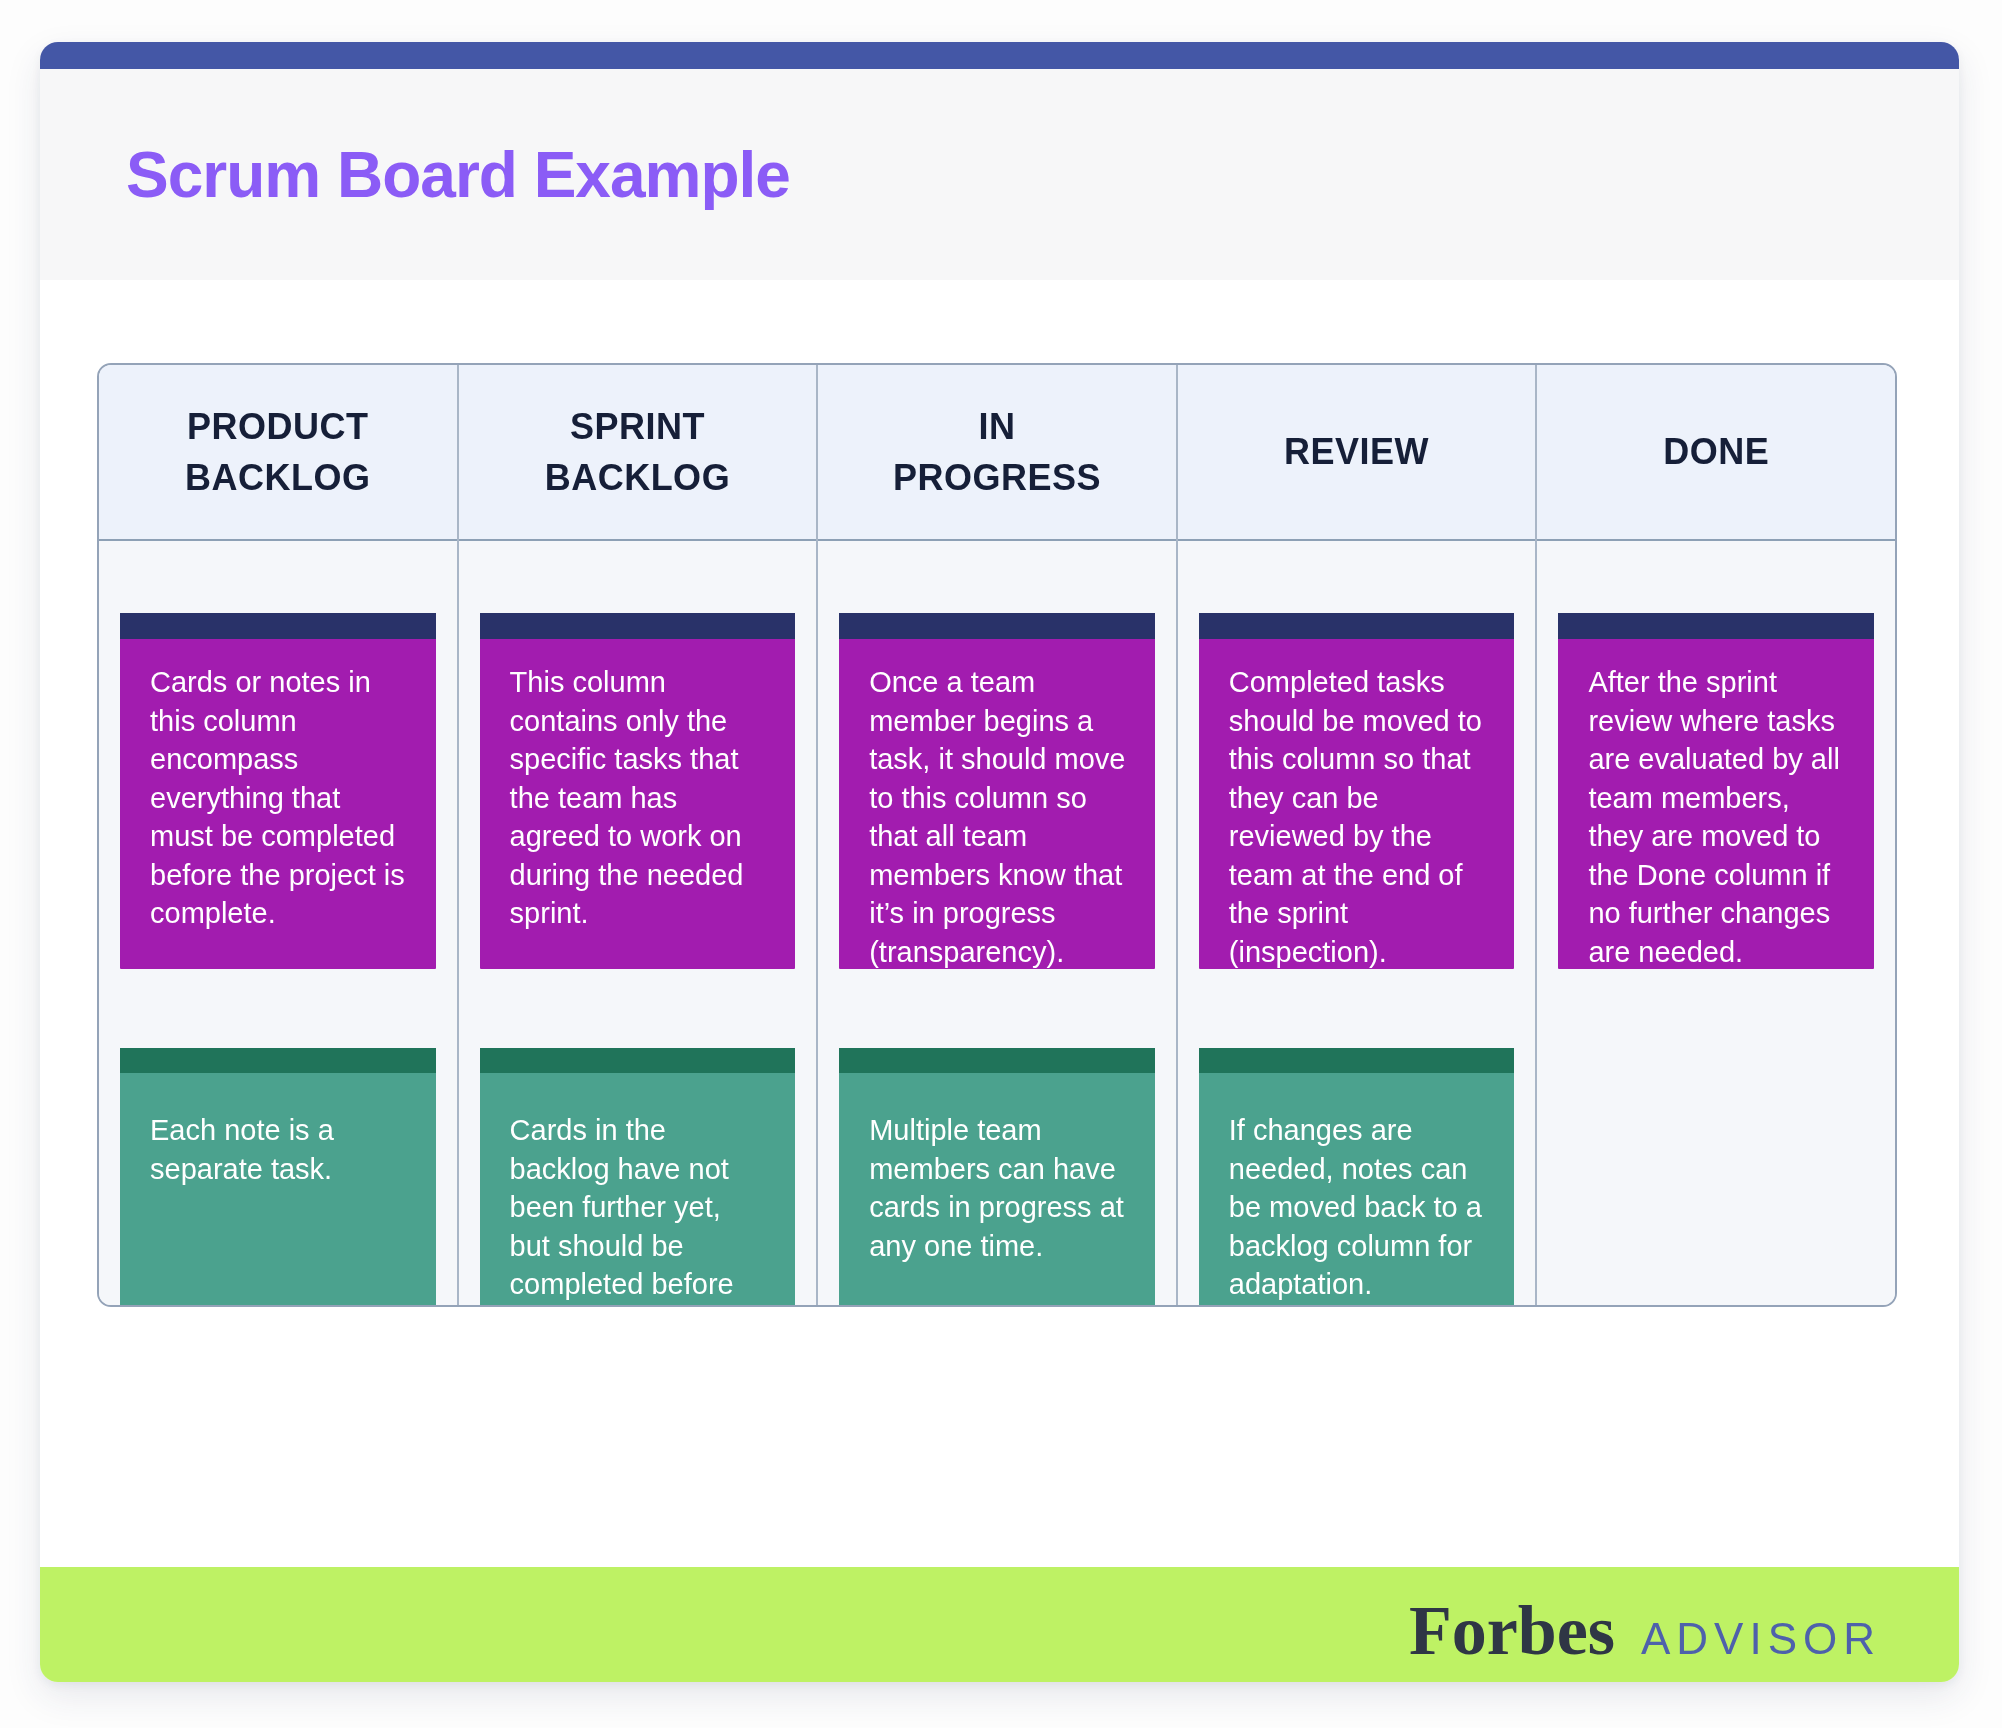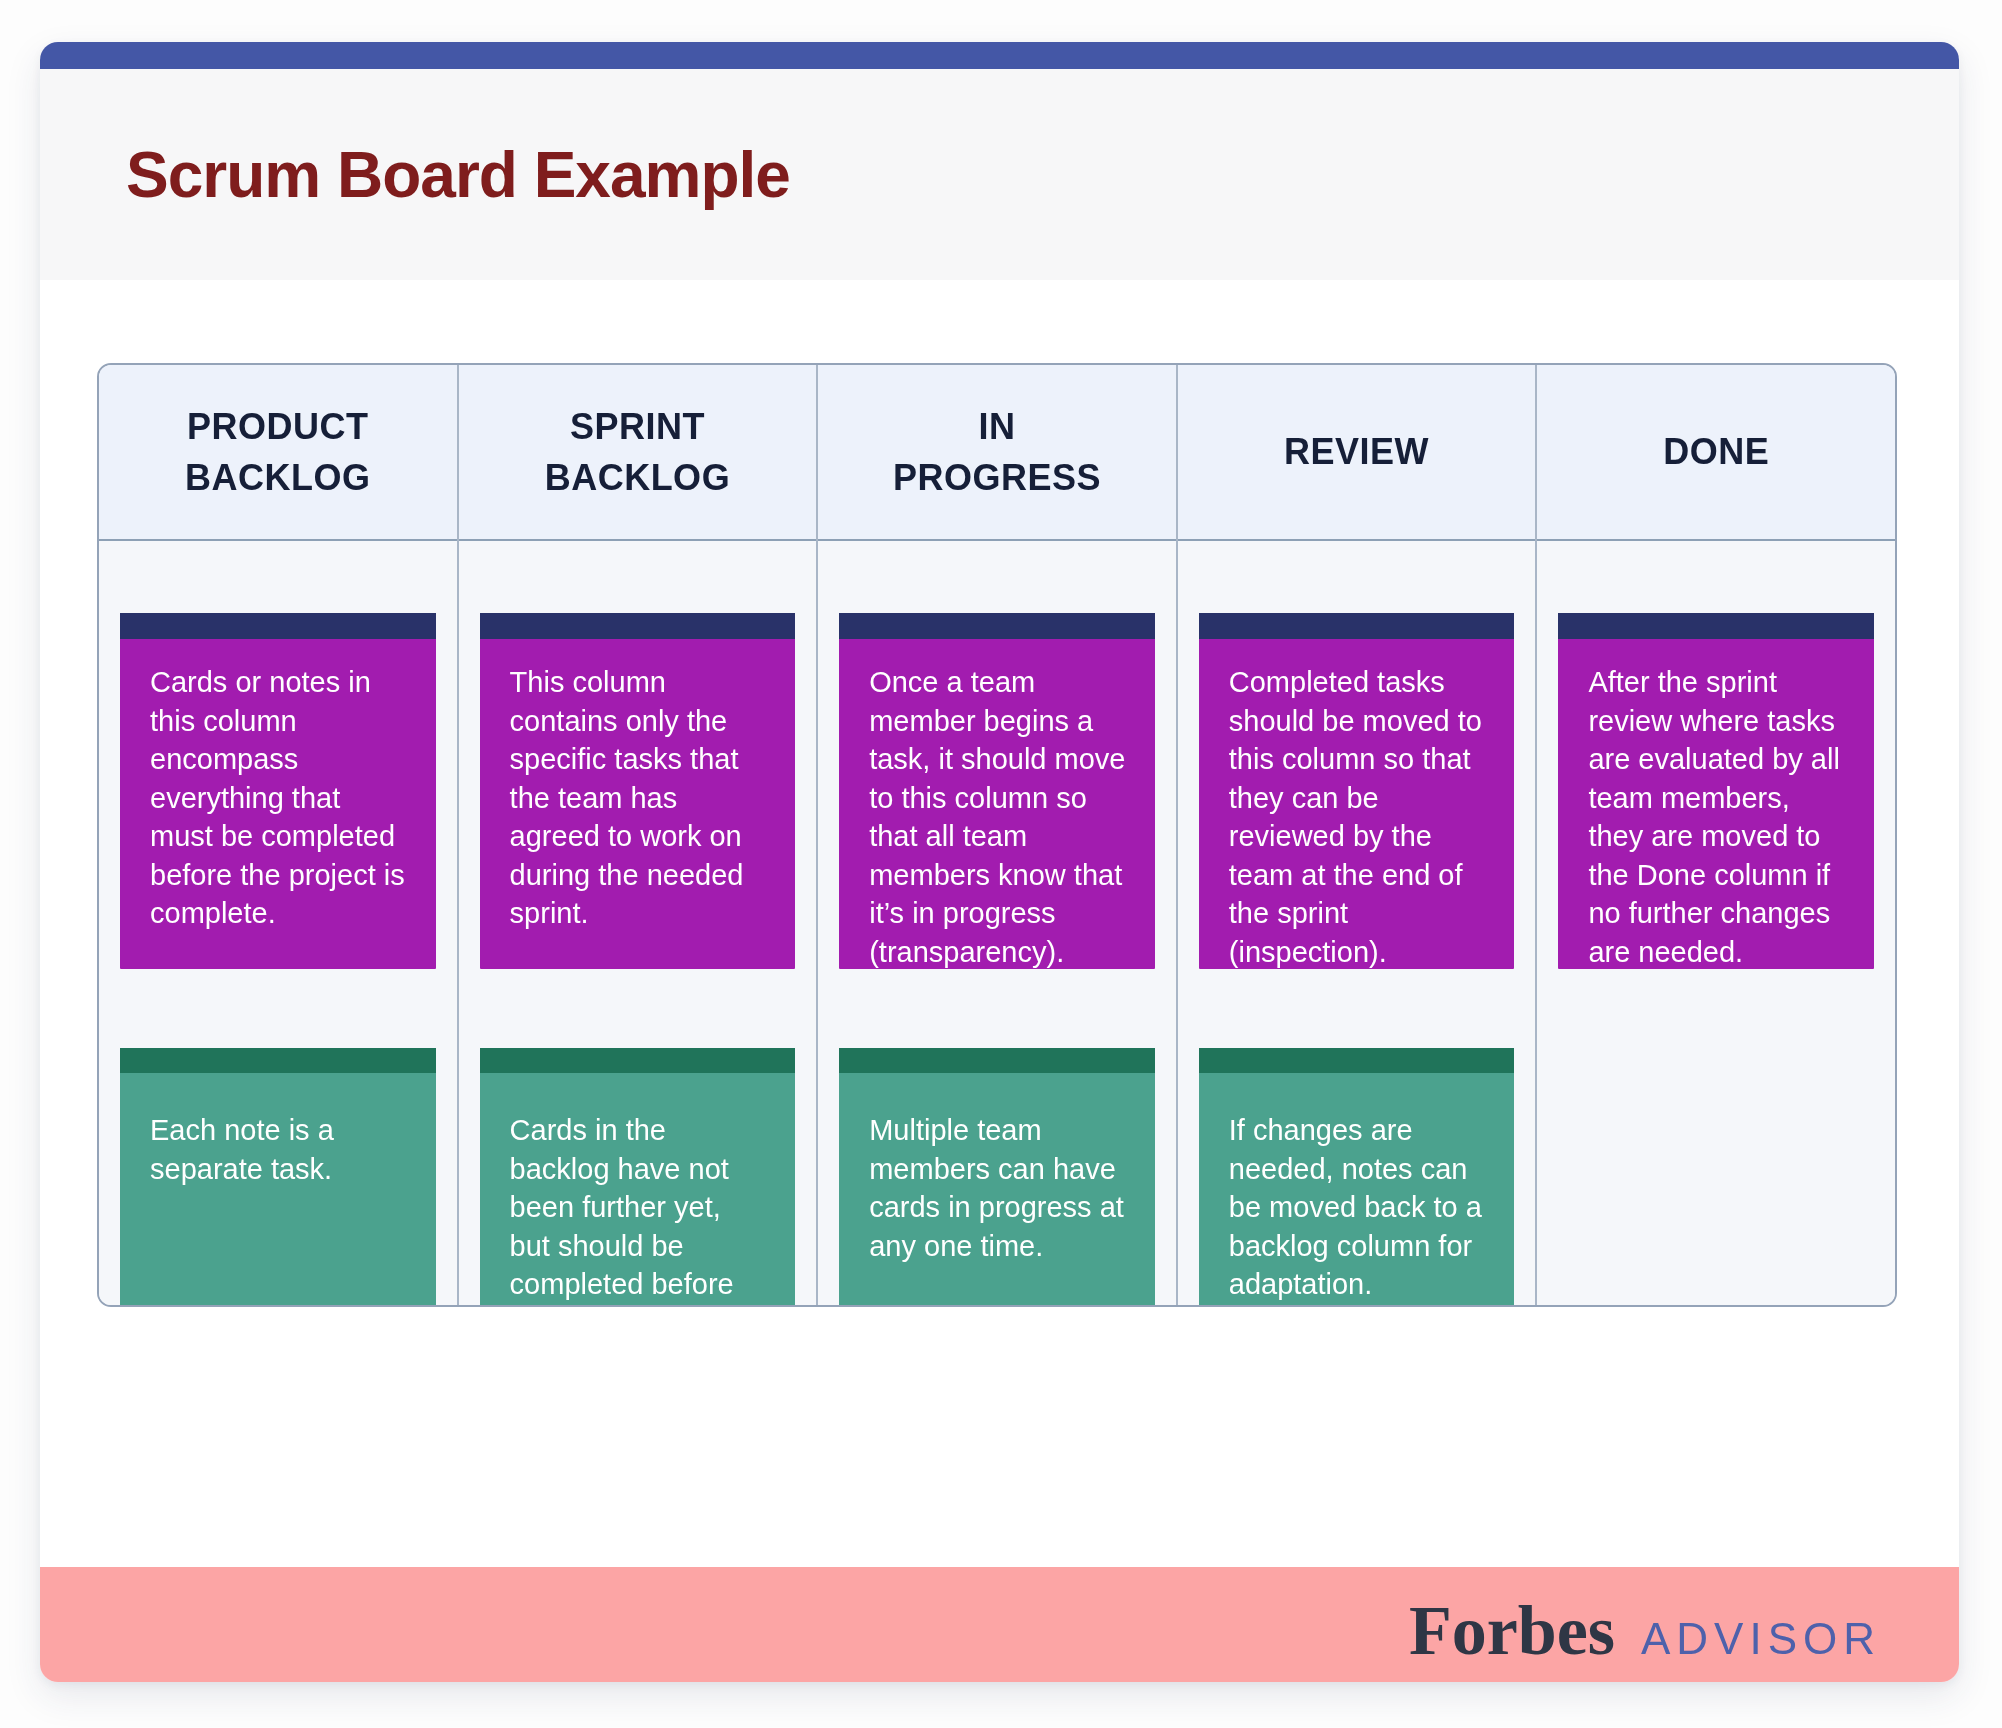--- a/index.html
+++ b/index.html
@@ -26,21 +26,21 @@
     height: 211px;
     background: #f7f7f8;
     display: flex;
     align-items: center;
     padding-left: 86px;
   }
   .page-title {
     font-size: 64px;
     font-weight: 700;
     letter-spacing: -1px;
-    color: #7f1d1d;
+    color: #8b5cf6;
   }
   .main-area {
     position: relative;
     height: 1287px;
     background: #ffffff;
   }
   .board-table {
     position: absolute;
     left: 57px; top: 83px;
     width: 1800px; height: 944px;
@@ -88,21 +88,21 @@
   .green-card  .card-strip { height: 25px; background: #20745a; }
   .card-text {
     color: #ffffff;
     font-size: 29px;
     line-height: 1.33;
     padding: 24px 28px 20px 30px;
   }
   .green-card .card-text { padding-top: 38px; }
   .footer-band {
     height: 115px;
-    background: #fca5a5;
+    background: #bef264;
     display: flex;
     justify-content: flex-end;
     align-items: baseline;
     padding-top: 24px;
     padding-right: 78px;
     gap: 26px;
   }
   .forbes-logo {
     font-family: "Liberation Serif", serif;
     font-weight: 700;

